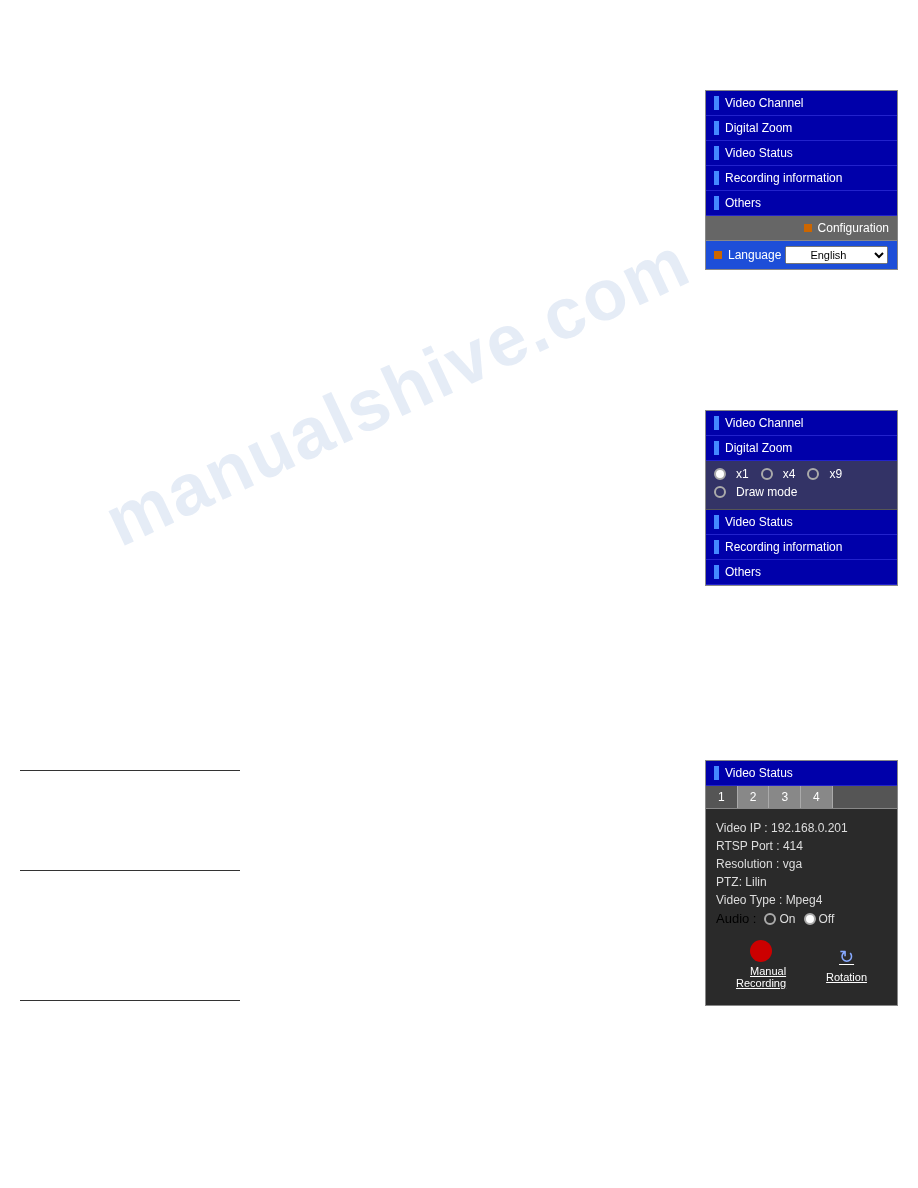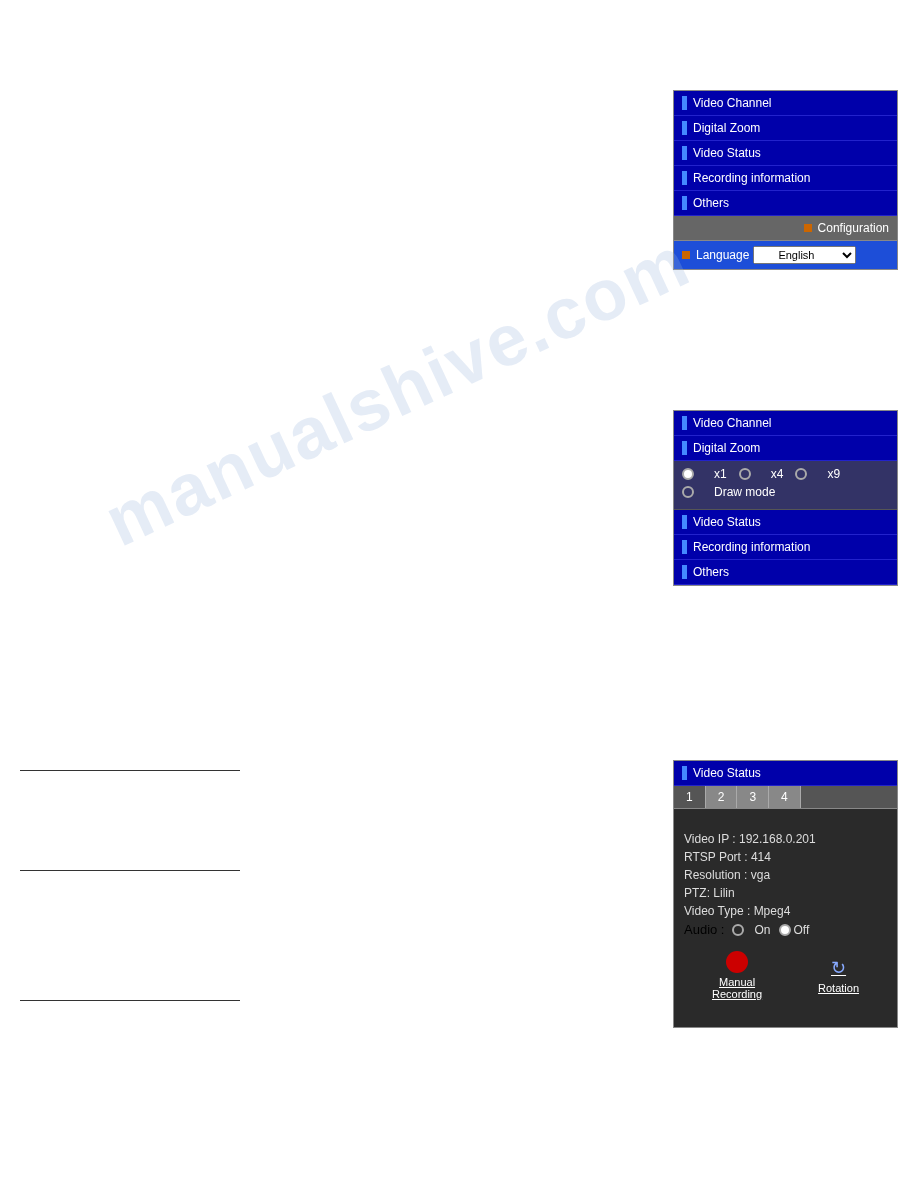--- a/index.html
+++ b/index.html
@@ -24,21 +24,21 @@
       font-weight: bold;
       white-space: nowrap;
       pointer-events: none;
       z-index: 100;
       letter-spacing: 2px;
     }
 
     
     .panel {
       position: absolute;
-      width: 225px;
+      width: 193px;
       right: 20px;
       border: 1px solid #888;
     }
 
     .panel-1 { top: 90px; }
     .panel-2 { top: 410px; }
     .panel-3 { top: 760px; }
 
     
     .menu-row {
@@ -88,21 +88,21 @@
       display: flex;
       align-items: center;
       gap: 12px;
       color: #ffffff;
       font-size: 12px;
       margin-bottom: 4px;
     }
     .zoom-expand .zoom-row label {
       display: flex;
       align-items: center;
-      gap: 20px;
+      gap: 10px;
       cursor: pointer;
     }
     .radio-selected {
       width: 12px;
       height: 12px;
       border-radius: 50%;
       border: 2px solid #aaa;
       background: #ffffff;
       display: inline-block;
       flex-shrink: 0;
@@ -148,21 +148,21 @@
       background: #888888;
       border-right: 1px solid #aaa;
       cursor: pointer;
       color: #ffffff;
       font-size: 12px;
     }
     .status-tab.active {
       background: #555555;
     }
     .status-content {
-      padding: 23px 10px;
+      padding: 12px 10px;
       background: #2a2a2a;
     }
     .status-line {
       margin-bottom: 4px;
       font-size: 12px;
     }
     .status-line span {
       color: #dddddd;
     }
     .audio-row {
@@ -352,34 +352,34 @@
       <span>PTZ:</span>
       <span>Lilin</span>
     </div>
     <div class="status-line">
       <span>Video Type :</span>
       <span>Mpeg4</span>
     </div>
 
     <div class="audio-row">
       <span>Audio :</span>
-      <label style="display:flex;align-items:center;gap:10px;color:#ddd;font-size:12px;">
+      <label style="display:flex;align-items:center;gap:3px;color:#ddd;font-size:12px;">
         <span class="radio-unselected"></span>
         <span>On</span>
       </label>
       <label style="display:flex;align-items:center;gap:3px;color:#ddd;font-size:12px;">
         <span class="radio-selected"></span>
         <span>Off</span>
       </label>
     </div>
 
     <div class="action-row">
       <div class="action-btn">
         <div class="record-icon"></div>
-        <span style="text-align:center;">Manual<br>Recording</span>
+        <span style="text-align:right;">Manual<br>Recording</span>
       </div>
       <div class="action-btn">
         <div class="rotation-icon">↻</div>
         <span>Rotation</span>
       </div>
     </div>
   </div>
 </div>
 
 <div class="line-separator" style="top: 770px;"></div>

